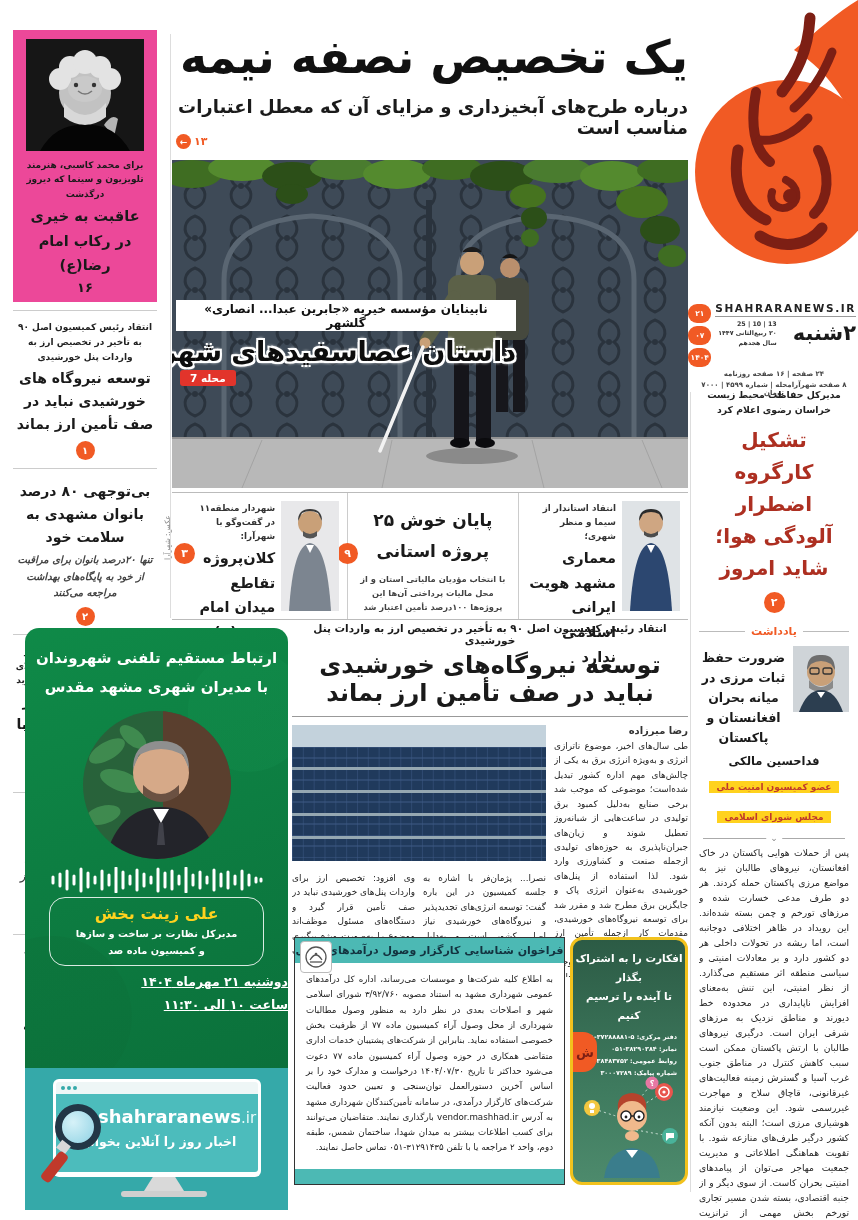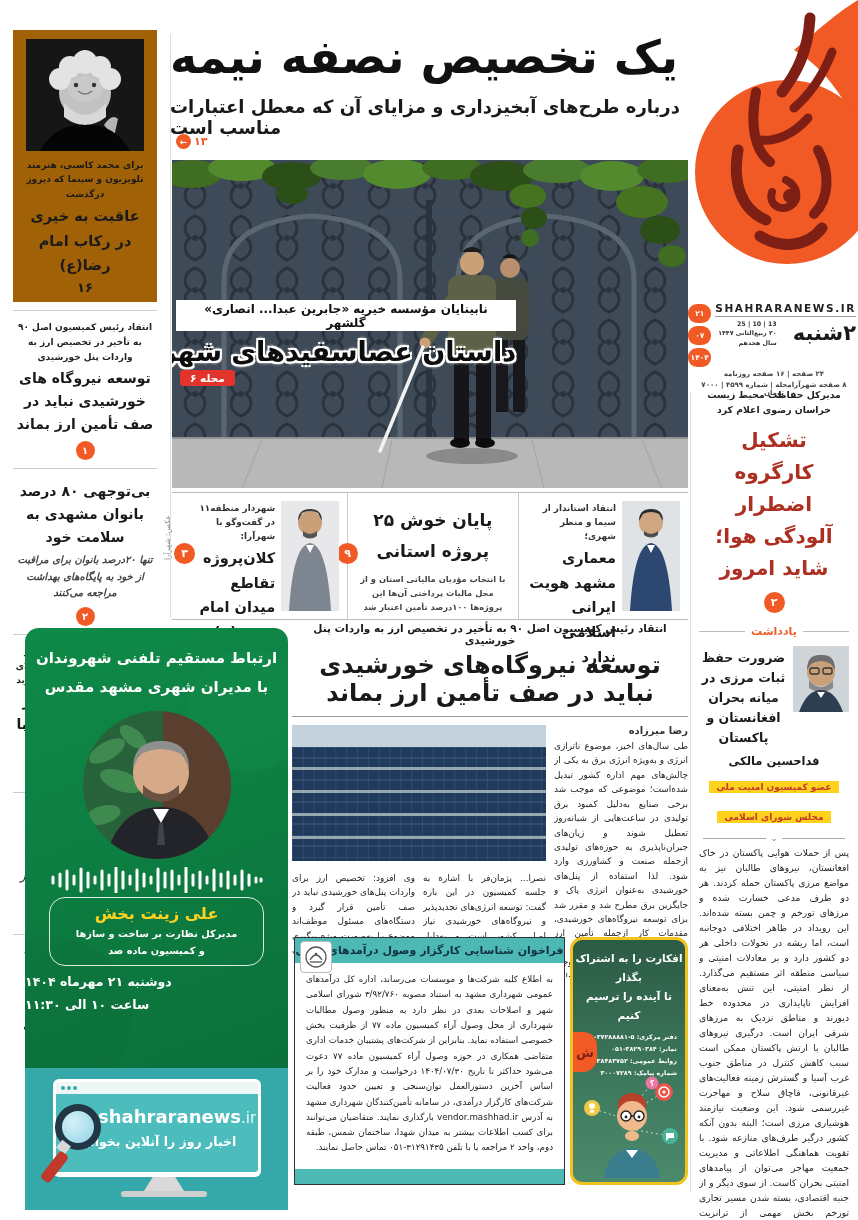--- a/index.html
+++ b/index.html
@@ -33,28 +33,28 @@
   .note-author{font-size:11.5px;font-weight:bold;text-align:center;margin-top:6px;}
   .note-role{text-align:center;margin-top:3px;line-height:1.7;}
   .note-role span{background:#ffd21e;color:#c0392b;font-size:9px;font-weight:bold;padding:1px 7px;}
   .chev{position:relative;border-top:1px solid #aaa;margin:10px 4px 6px;}
   .chev i{position:absolute;left:50%;top:-6px;transform:translateX(-50%);background:#fff;color:#888;
           font-style:normal;font-size:9px;padding:0 4px;}
   .rail-body{font-size:9.2px;line-height:1.63;text-align:justify;color:#222;height:520px;overflow:hidden;margin-top:2px;}
   .cont-circle{width:15px;height:15px;border-radius:50%;background:#f15a24;color:#fff;font-size:9px;
                display:flex;align-items:center;justify-content:center;font-weight:bold;}
   
-  .lead{position:absolute;left:170px;right:178px;top:30px;text-align:left;}
+  .lead{position:absolute;left:170px;right:170px;top:30px;text-align:right;}
   .lead-title{font-size:46px;font-weight:bold;letter-spacing:-.5px;color:#111;}
   .lead-sub{font-size:18px;font-weight:bold;margin-top:12px;}
   .lead-badge{position:absolute;left:6px;top:104px;display:flex;align-items:center;gap:3px;}
   .lead-badge .num{color:#f15a24;font-weight:bold;font-size:11px;}
   
   .left-rail{position:absolute;left:0;top:30px;width:170px;}
-  .obit{background:#a16207;margin:0 13px;padding:9px 9px 7px;text-align:center;}
+  .obit{background:#ec4899;margin:0 13px;padding:9px 9px 7px;text-align:center;}
   .obit-kicker{font-size:9px;font-weight:bold;line-height:1.6;margin-top:7px;}
   .obit-title{font-size:14.5px;font-weight:bold;line-height:1.7;margin-top:3px;}
   .obit-page{font-size:13px;font-weight:bold;margin-top:2px;}
   .teaser{margin:0 13px;padding:9px 2px 8px;border-bottom:1px solid #ccc;text-align:center;}
   .teaser:last-child{border-bottom:none;}
   .t-kicker{font-size:9px;font-weight:bold;line-height:1.65;color:#222;}
   .t-title{font-size:14px;font-weight:bold;line-height:1.65;margin-top:2px;}
   .t-sub{font-size:10px;font-weight:bold;color:#444;line-height:1.65;margin-top:3px;font-style:italic;}
   .t-page{display:flex;justify-content:center;margin-top:5px;}
   
@@ -119,21 +119,21 @@
   .promo{position:absolute;left:25px;top:628px;width:263px;height:555px;border-radius:14px;overflow:hidden;
          background:radial-gradient(circle at 85% 15%,#15935044 0 60px,transparent 61px),
                     radial-gradient(circle at 10% 70%,#0c6b3644 0 80px,transparent 81px),
                     linear-gradient(160deg,#0f8a48,#0a6b38);}
   .promo-title{color:#fff;font-weight:bold;font-size:15px;text-align:center;line-height:1.9;margin-top:16px;}
   .promo-photo{width:148px;height:148px;border-radius:50%;overflow:hidden;margin:10px auto 0;display:block;}
   .wave{display:block;margin:8px auto 0;}
   .namebox{border:1.5px solid rgba(255,255,255,.85);border-radius:16px;margin:4px 24px 0;padding:6px 4px;text-align:center;}
   .p-name{color:#ffd21e;font-weight:bold;font-size:16px;}
   .p-role{color:#fff;font-weight:bold;font-size:9.8px;line-height:1.7;margin-top:3px;}
-  .p-date,.p-time{color:#fff;font-weight:bold;font-size:12.5px;text-align:left;margin-top:8px;}
+  .p-date,.p-time{color:#fff;font-weight:bold;font-size:12.5px;text-align:right;margin-top:8px;text-decoration:underline;}
   .promo-logos{position:absolute;left:16px;right:16px;bottom:10px;display:flex;justify-content:space-between;align-items:flex-end;}
   .logo-pill{background:#fff;border-radius:12px;padding:2px 9px;color:#f26522;font-weight:bold;font-size:10.5px;}
   .logo-pill b{color:#2e8b57;}
   .logo-137{color:#fff;text-align:center;font-weight:bold;}
   .logo-137 .n{font-size:13px;letter-spacing:1px;}
   .logo-137 .c{font-size:4.6px;line-height:1.5;font-weight:normal;}
   
   .webb{position:absolute;left:25px;top:1068px;width:263px;height:142px;background:#35a9a9;overflow:hidden;}
   .monitor{position:absolute;left:28px;top:11px;width:208px;height:98px;background:#fff;border-radius:6px;padding:3px;box-sizing:border-box;}
   .mbar{height:12px;background:#eef6f6;border-radius:3px 3px 0 0;display:flex;align-items:center;justify-content:flex-end;gap:2px;padding:0 5px;}
@@ -356,21 +356,21 @@
           <ellipse cx="13" cy="188" rx="10" ry="5" fill="#0b0b0e"></ellipse>
         <line x1="-49" y1="92" x2="-92" y2="196" stroke="#f2f2f2" stroke-width="3.5" stroke-linecap="round"></line>
       </g>
     </svg>
     <div class="ov">
       <div class="ov-k">
         <span>نابینایان مؤسسه خیریه «جابرین عبدا... انصاری» گلشهر</span><br>
       </div>
       <div class="ov-title">داستان عصاسفیدهای شهر</div>
     </div>
-    <div class="ov-badge">محله ۶</div>
+    <div class="ov-badge">محله 7</div>
   </div>
   <div class="photo-credit">عکس: شهرآرا</div>
 
   <div class="mid-row">
     <div class="mid-box mb-a">
       <svg class="mb-photo" viewBox="0 0 58 110">
         <rect width="58" height="110" fill="#dfe3e6"></rect>
         <circle cx="29" cy="22" r="12" fill="#cfa682"></circle>
         <path d="M17 20 Q17 8 29 8 Q41 8 41 20 L37 13 Q29 9 21 13 Z" fill="#2b2b2b"></path>
         <path d="M22 30 Q29 36 36 30 L36 34 Q29 39 22 34 Z" fill="#4c4c4c"></path>

